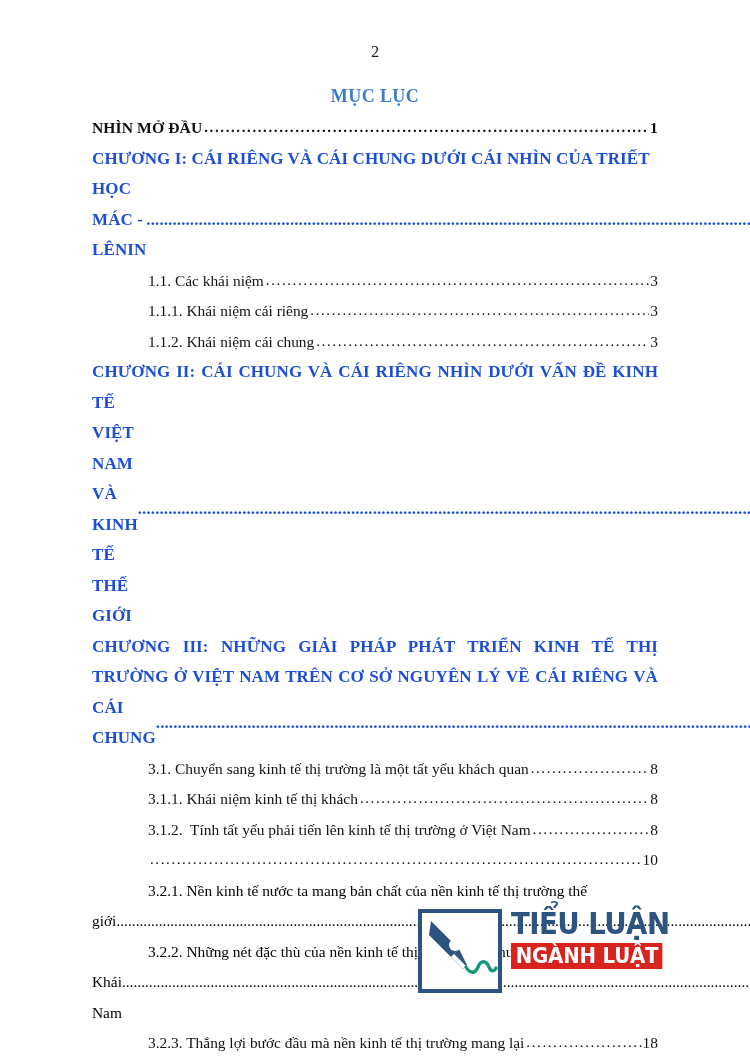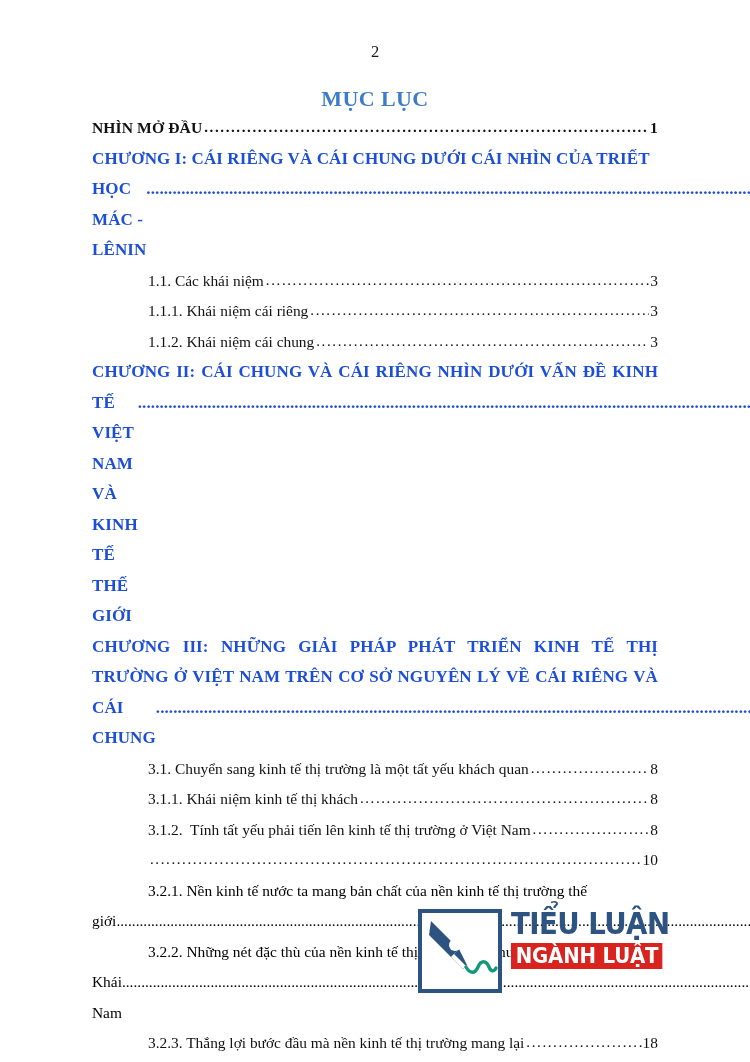--- a/index.html
+++ b/index.html
@@ -32,21 +32,21 @@
     font-size: 16.5px;
     color: #1a1a1a;
   }
 
   .toc-title {
     position: absolute;
     top: 86px;
     left: 0;
     width: 750px;
     text-align: center;
-    font-size: 22px;
+    font-size: 18px;
     font-weight: bold;
     letter-spacing: 0.4px;
     color: #3d7cc9;
   }
 
   .toc {
     position: absolute;
     top: 113px;
     left: 92px;
     width: 566px;
@@ -106,21 +106,21 @@
     display: block;
     width: 100%;
   }
   .chapter .ch-line.justify {
     text-align: justify;
     text-align-last: justify;
     white-space: normal;
   }
   .chapter .ch-last {
     display: flex;
-    align-items: flex-start;
+    align-items: center;
     width: 100%;
   }
 
   
   .sub {
     padding-left: 56px;
     box-sizing: border-box;
     font-weight: normal;
     font-size: 15.4px;
   }

